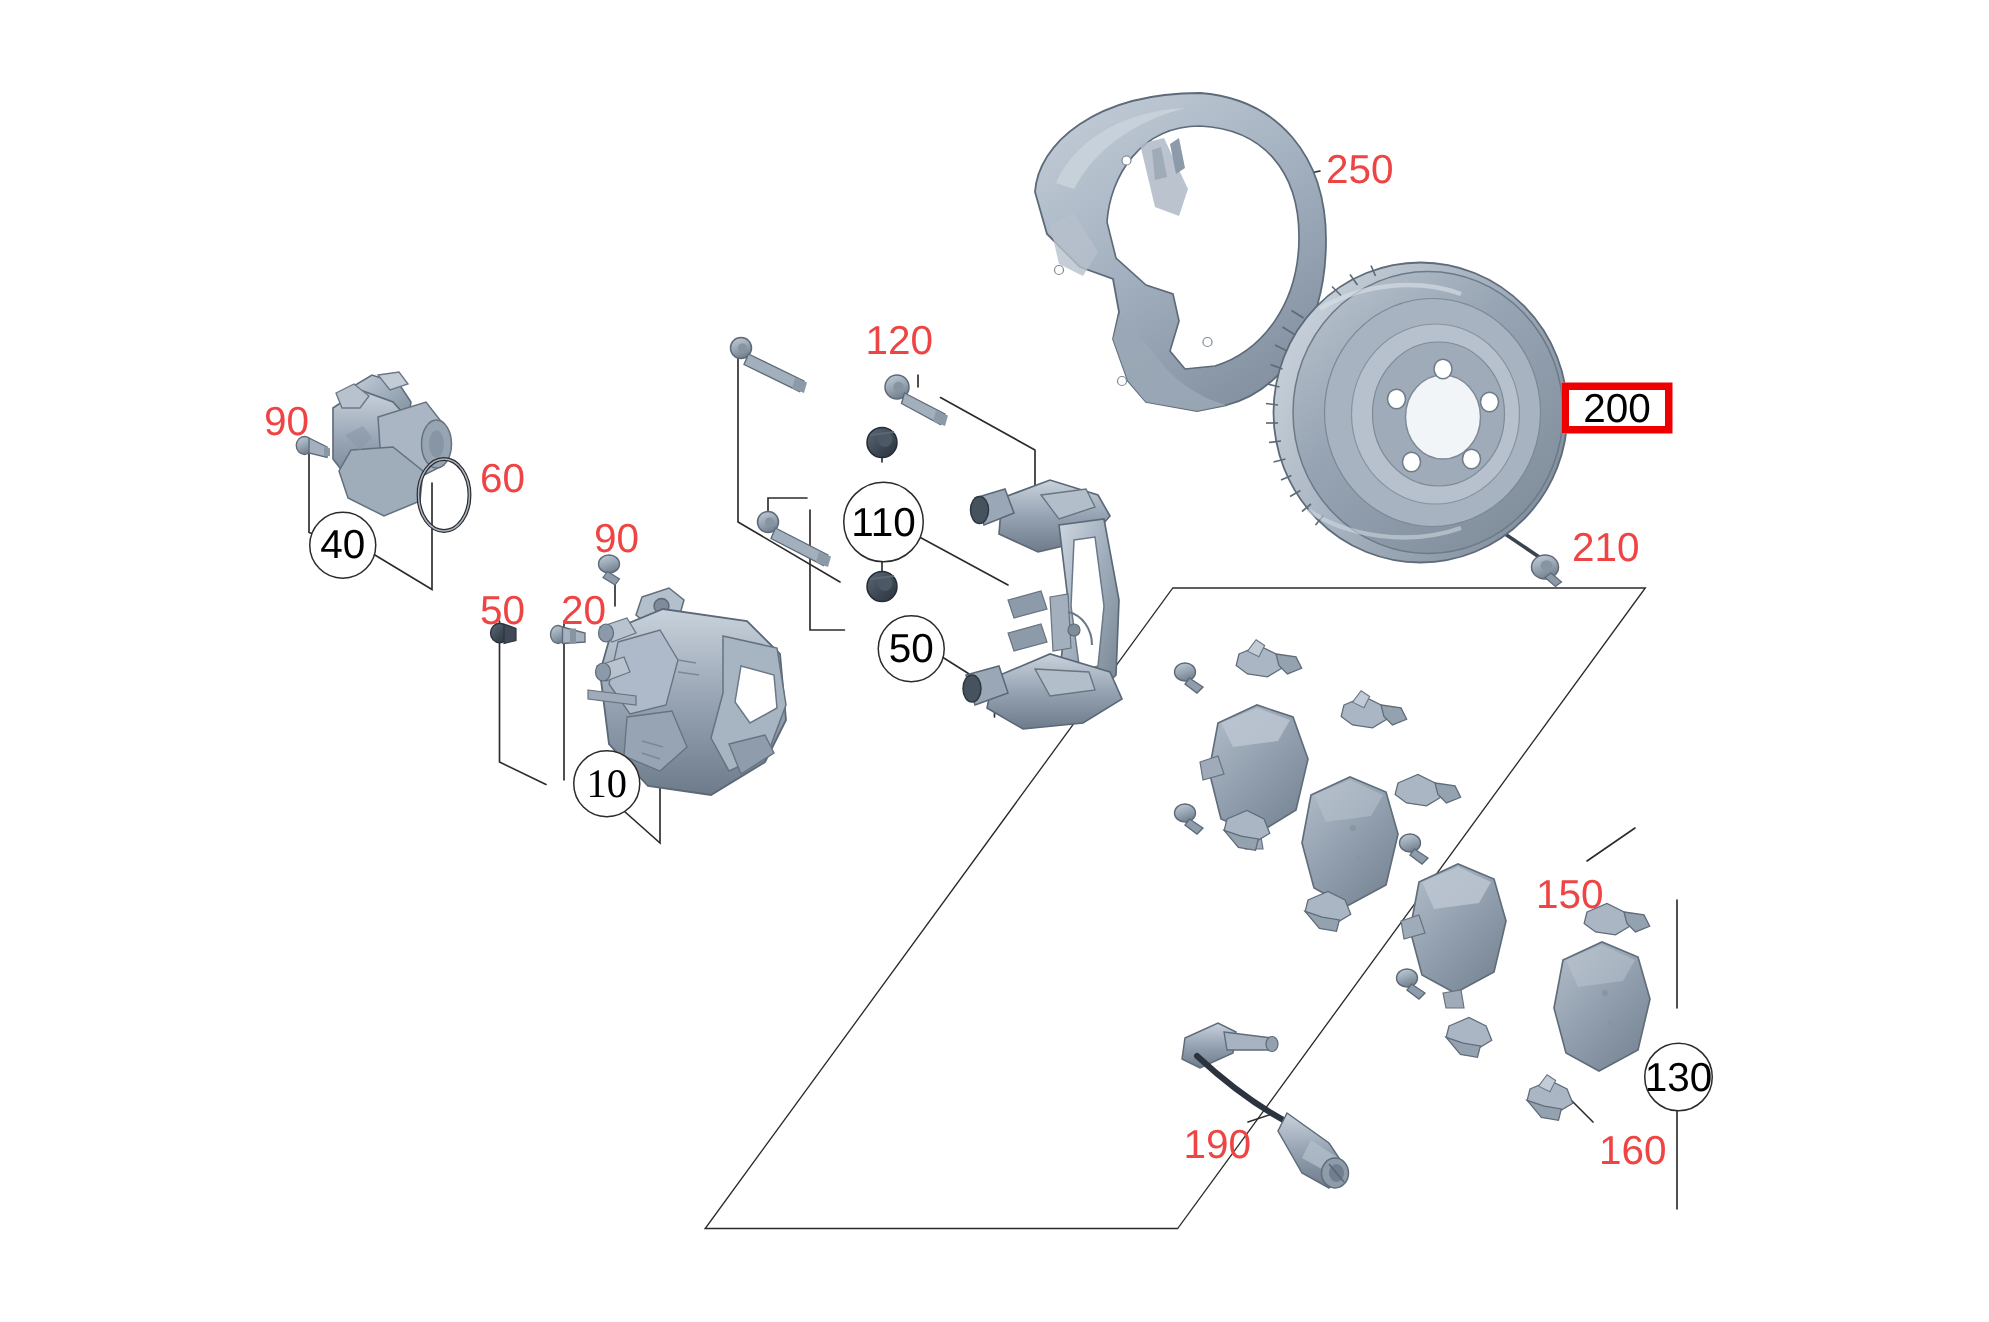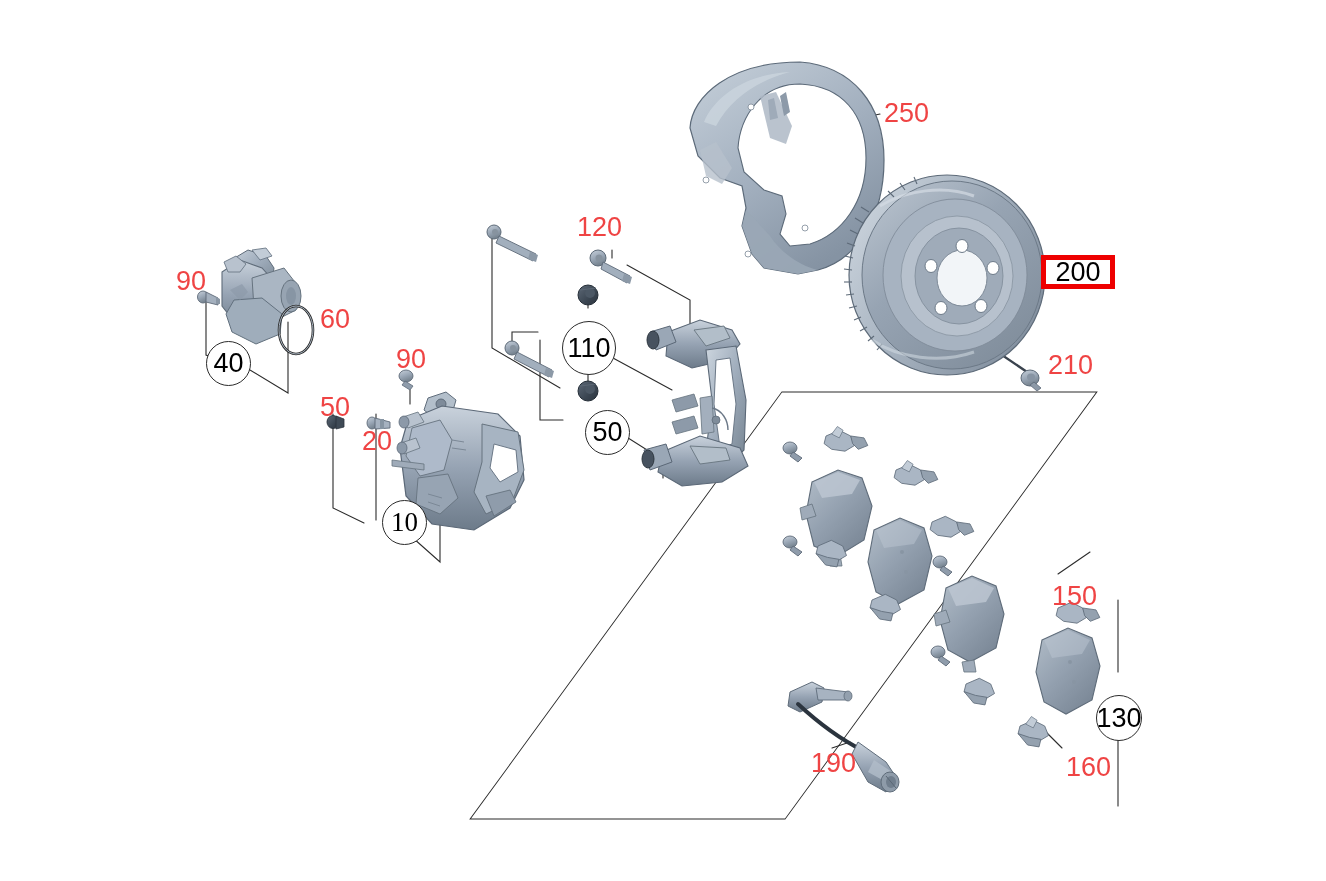--- a/index.html
+++ b/index.html
@@ -520,40 +520,40 @@
   </svg>
 
   <div class="callout-text" style="left:176px; top:268px;">90</div>
 
   <div class="callout-circle" style="left:206px; top:341px; width:45px; height:45px;">40</div>
 
   <div class="callout-text" style="left:320px; top:306px;">60</div>
 
   <div class="callout-text" style="left:320px; top:394px;">50</div>
 
-  <div class="callout-text" style="left:362px; top:394px;margin-top:34px;">20</div>
+  <div class="callout-text" style="left:374px; top:394px;">20</div>
 
   <div class="callout-text" style="left:396px; top:346px;">90</div>
 
   <div class="callout-circle" style="left:382px; top:500px; width:45px; height:45px;font-family:Liberation Serif, serif;">10</div>
 
   <div class="callout-text" style="left:577px; top:214px;">120</div>
 
   <div class="callout-circle" style="left:562px; top:321px; width:54px; height:54px;">110</div>
 
   <div class="callout-circle" style="left:585px; top:410px; width:45px; height:45px;">50</div>
 
   <div class="callout-text" style="left:884px; top:100px;">250</div>
 
   <div class="highlight-box" style="left:1041px; top:255px; width:74px; height:34px;
               border:5px solid #ee0000;">200</div>
 
   <div class="callout-text" style="left:1048px; top:352px;">210</div>
 
-  <div class="callout-text" style="left:1024px; top:583px;margin-left:28px;">150</div>
+  <div class="callout-text" style="left:1024px; top:583px;">150</div>
 
   <div class="callout-circle" style="left:1096px; top:695px; width:46px; height:46px;">130</div>
 
   <div class="callout-text" style="left:1066px; top:754px;">160</div>
 
-  <div class="callout-text" style="left:789px; top:750px;margin-left:22px;">190</div>
+  <div class="callout-text" style="left:789px; top:750px;">190</div>
 
 </div>
 
 </body></html>

